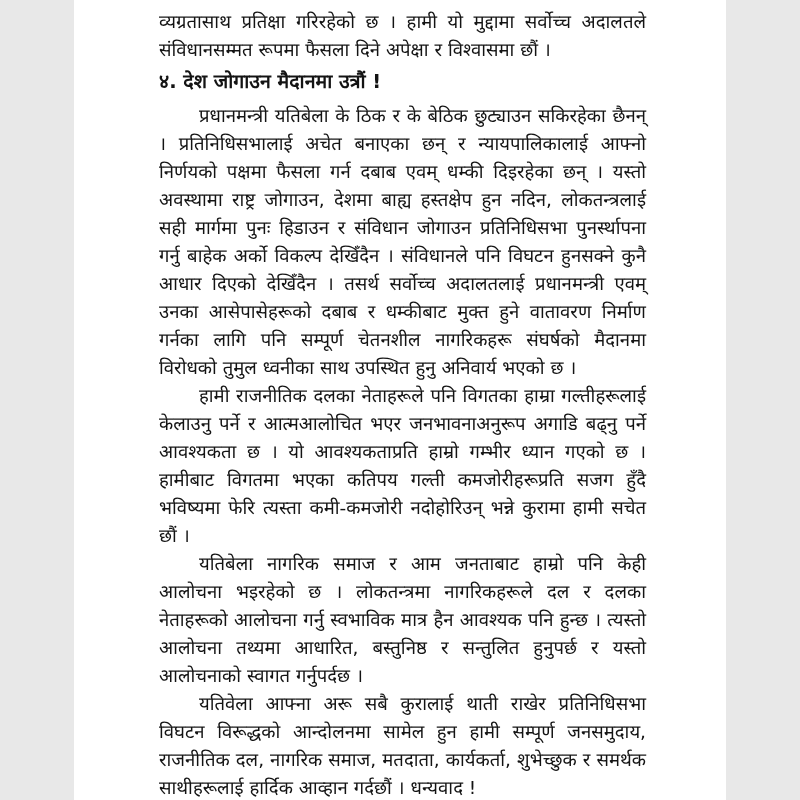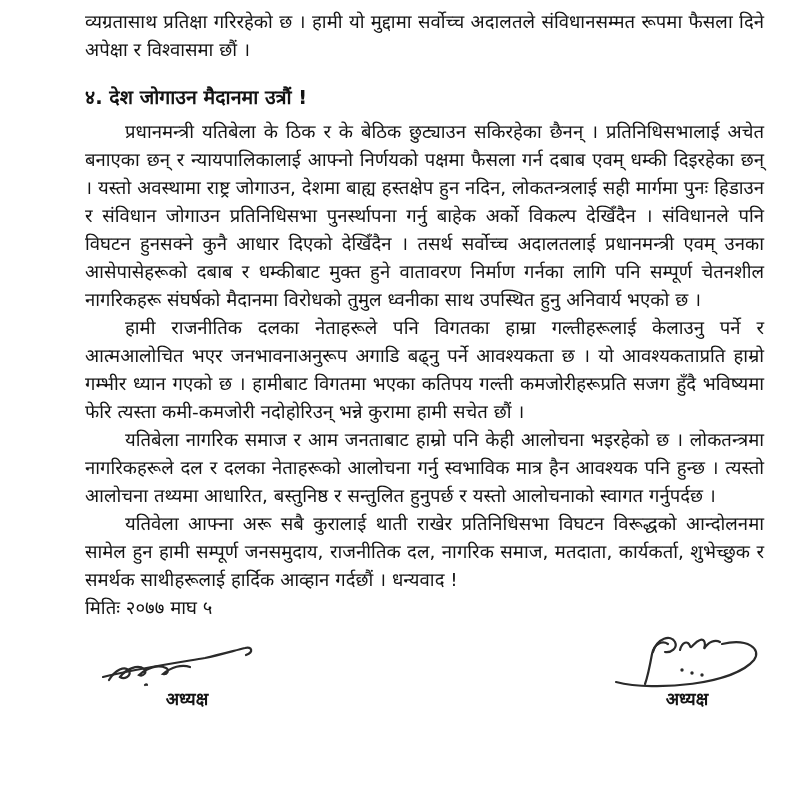--- a/index.html
+++ b/index.html
@@ -1,38 +1,38 @@
 <!DOCTYPE html>
 <html><head>
 <meta charset="utf-8">
 <style>
   html,body{margin:0;padding:0;background:#e8e8e8;}
   .page{
     position:relative;
-    width:800px;height:800px;
+    width:652px;height:800px;
     margin:0 auto;
     background:#ffffff;
     color:#131313;
     font-family:"DejaVu Sans", sans-serif;
     box-sizing:border-box;
-    padding:8px 36px 0 85px;
+    padding:8px 80px 0 85px;
     overflow:hidden;
   }
   .body-text p{
     margin:0;
     font-size:18.5px;
     line-height:28px;
     text-align:justify;
   }
   .body-text p.indent{ text-indent:40px; }
   .sec-heading{
     font-size:19.5px;
     font-weight:bold;
     line-height:28px;
-    margin:20px 0 6px 0;
+    margin:4px 0 6px 0;
   }
   .date-line{
     font-size:18.5px;
     line-height:28px;
     text-align:left;
   }
   .sig-row{
     display:flex;
     justify-content:space-between;
     align-items:flex-end;

